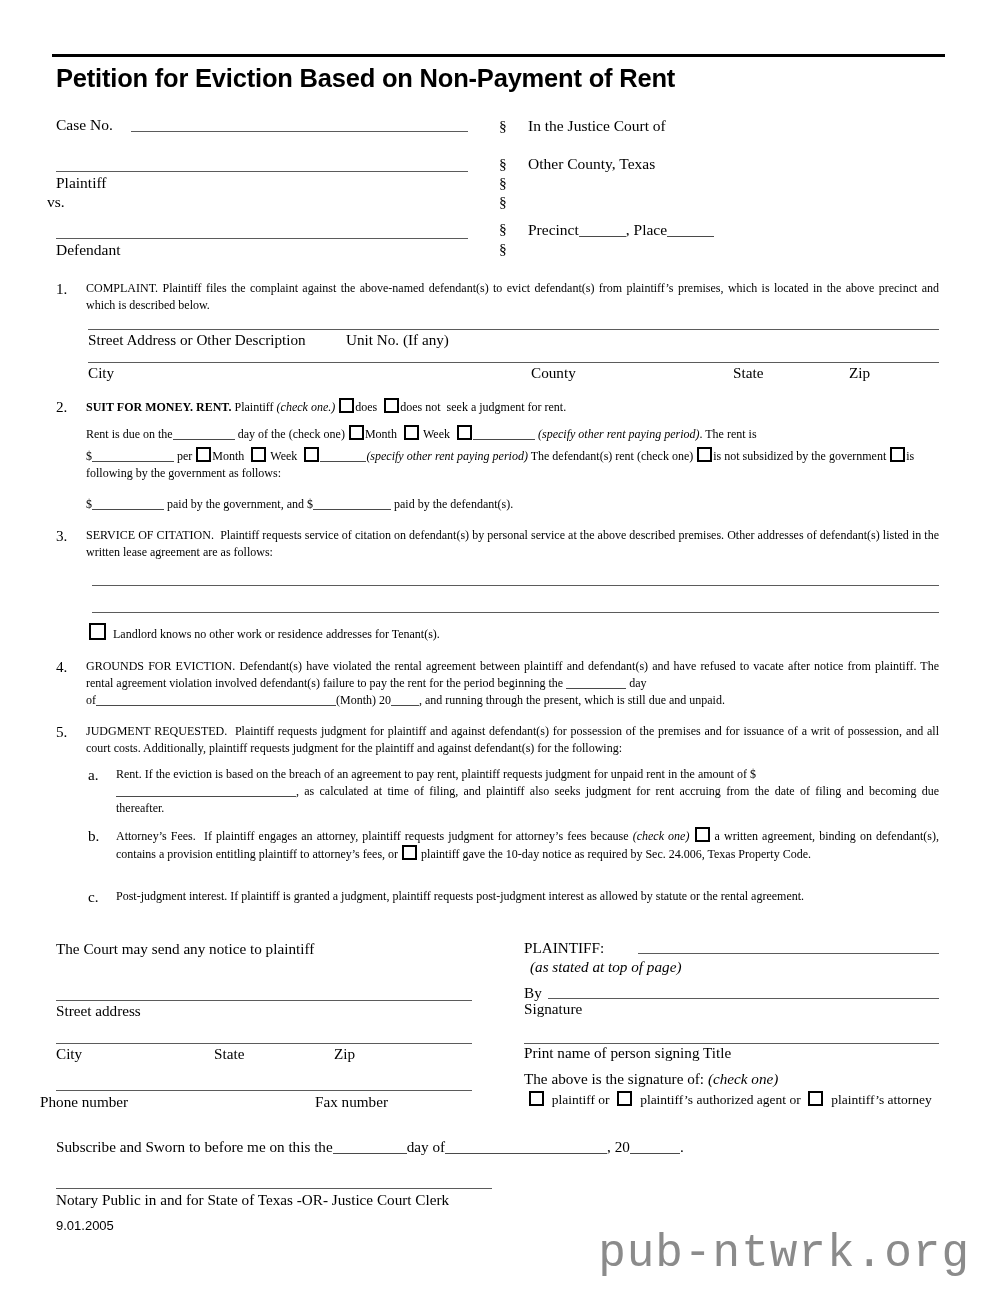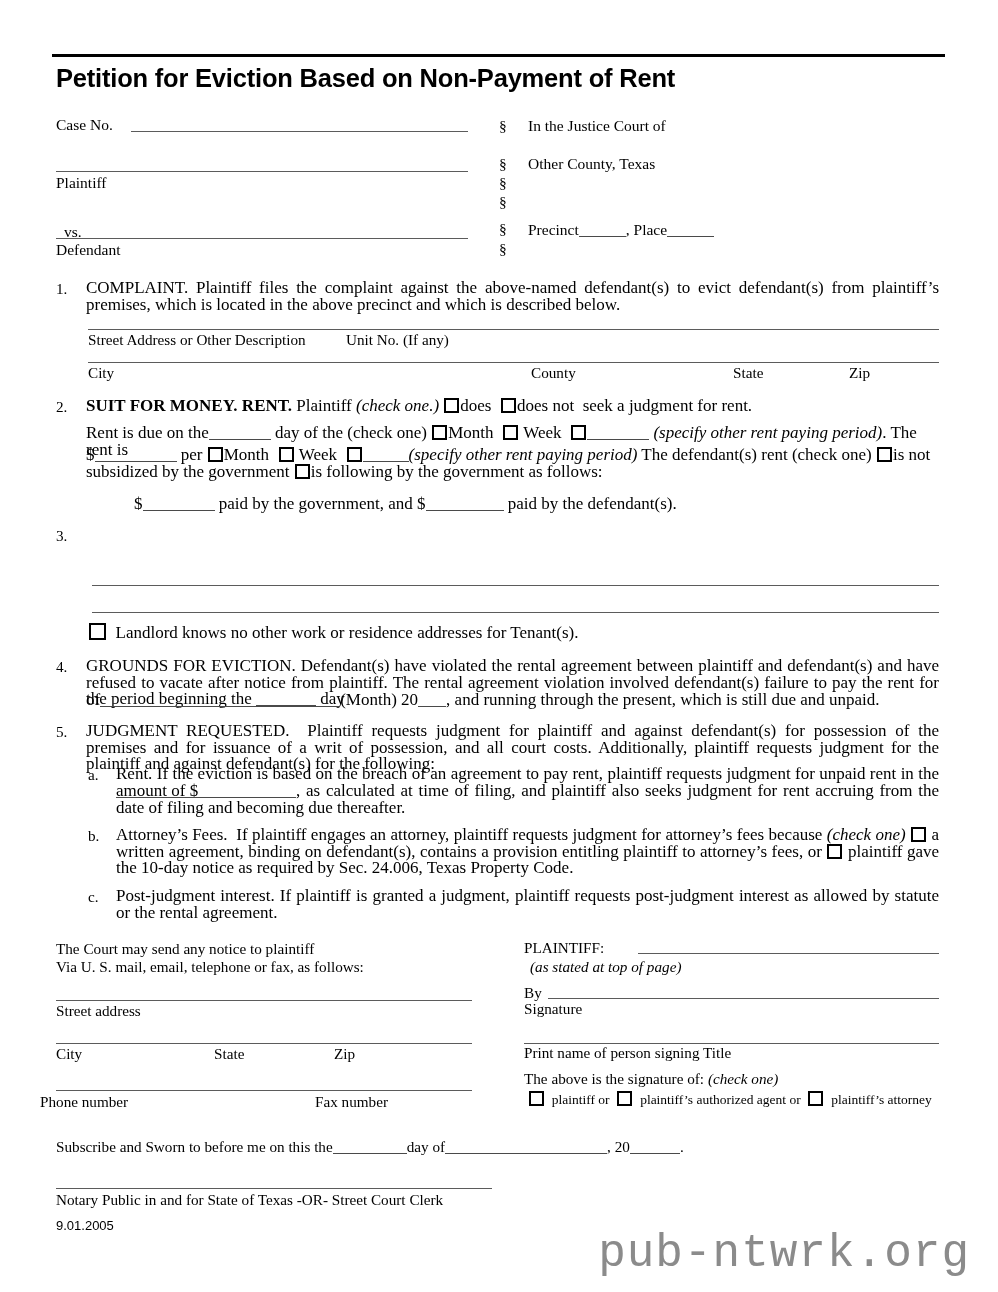--- a/index.html
+++ b/index.html
@@ -52,21 +52,21 @@
 
   .sect { position: absolute; font-size: 15.5px; }
 
   
   .num {
     position: absolute;
     font-size: 15.2px;
   }
   .para {
     position: absolute;
-    font-size: 17px;
+    font-size: 12px;
     line-height: 16.6px;
     text-align: justify;
     text-justify: inter-word;
   }
   .para.nj { text-align: left; }
 
   .ital { font-style: italic; text-align: center; }
   .bold { font-weight: bold; text-align: right; }
 
   
@@ -125,21 +125,21 @@
   <div class="top-rule"></div>
 
   <div class="doc-title">Petition for Eviction Based on Non-Payment of Rent</div>
 
   <div>
     <div class="sect" style="left:56px; top:116px;">Case No.</div>
     <div class="rule" style="left:131px; top:131px; width:337px;"></div>
 
     <div class="rule" style="left:56px; top:171px; width:412px;"></div>
     <div class="sect" style="left:56px; top:174px;">Plaintiff</div>
-    <div class="sect" style="left:64px; top:193px;margin-top:30px;">vs.</div>
+    <div class="sect" style="left:47px; top:193px;">vs.</div>
 
     <div class="rule" style="left:56px; top:238px; width:412px;"></div>
     <div class="sect" style="left:56px; top:241px;">Defendant</div>
 
     <div class="sect" style="left:499px; top:117px;">§</div>
     <div class="sect" style="left:499px; top:155px;">§</div>
     <div class="sect" style="left:499px; top:174px;">§</div>
     <div class="sect" style="left:499px; top:193px;">§</div>
     <div class="sect" style="left:499px; top:220px;">§</div>
     <div class="sect" style="left:499px; top:240px;">§</div>
@@ -190,27 +190,31 @@
   <div class="para nj" style="left:86px; top:447px; width:856px;">
     <span>$</span><span class="blank" style="width:82px;"></span>
     <span>per</span>
     <span class="cbx lg"></span><span>Month</span>
     &nbsp;<span class="cbx lg"></span>&nbsp;<span>Week</span>
     &nbsp;<span class="cbx lg"></span><span class="blank" style="width:46px;"></span><span class="ital">(specify other rent paying period)</span><span> The defendant(s) rent (check one)</span>
     <span class="cbx lg"></span><span>is not subsidized by the government</span>
     <span class="cbx lg"></span><span>is following by the government as follows:</span>
   </div>
 
-  <div class="para nj" style="left:86px; top:496px; width:856px;margin-left:48px;">
+  <div class="para nj" style="left:86px; top:496px; width:856px;">
     <span>$</span><span class="blank" style="width:72px;"></span>
     <span>paid by the government, and $</span><span class="blank" style="width:78px;"></span>
     <span>paid by the defendant(s).</span>
   </div>
 
   <div class="num" style="left:56px; top:527px;">3.</div>
+  <div class="para" style="left:86px; top:527px; width:853px;">
+    <span>SERVICE OF CITATION.</span>&nbsp;
+    <span>Plaintiff requests service of citation on defendant(s) by personal service at the above described premises. Other addresses of defendant(s) listed in the written lease agreement are as follows:</span>
+  </div>
 
   <div class="rule" style="left:92px; top:585px; width:847px;"></div>
   <div class="rule" style="left:92px; top:612px; width:847px;"></div>
 
   <div class="para nj" style="left:88px; top:623px; width:853px;">
     <span class="cbx lg" style="width:13px;height:13px;"></span>
     &nbsp;<span>Landlord knows no other work or residence addresses for Tenant(s).</span>
   </div>
 
   <div class="num" style="left:56px; top:658px;">4.</div>
@@ -250,21 +254,20 @@
     <span>plaintiff gave the 10-day notice as required by Sec. 24.006, Texas Property Code.</span>
   </div>
 
   <div class="num" style="left:88px; top:888px;">c.</div>
   <div class="para" style="left:116px; top:888px; width:823px;">
     <span>Post-judgment interest.</span>
     <span>If plaintiff is granted a judgment, plaintiff requests post-judgment interest as allowed by statute or the rental agreement.</span>
   </div>
 
   <div class="lbl" style="left:56px; top:940px;">The Court may send any notice to plaintiff</div>
-  <div class="lbl" style="left:56px; top:958px;">Via U. S. mail, email, telephone or fax, as follows:</div>
 
   <div class="rule" style="left:56px; top:1000px; width:416px;"></div>
   <div class="lbl" style="left:56px; top:1002px;">Street address</div>
 
   <div class="rule" style="left:56px; top:1043px; width:416px;"></div>
   <div class="lbl" style="left:56px; top:1045px;">City</div>
   <div class="lbl" style="left:214px; top:1045px;">State</div>
   <div class="lbl" style="left:334px; top:1045px;">Zip</div>
 
   <div class="rule" style="left:56px; top:1090px; width:416px;"></div>
@@ -294,19 +297,19 @@
     &nbsp;<span>plaintiff’s authorized agent or</span>
     &nbsp;<span class="cbx lg" style="width:11px;height:11px;"></span>
     &nbsp;<span>plaintiff’s attorney</span>
   </div>
 
   <div class="lbl" style="left:56px; top:1138px;">
     <span>Subscribe and Sworn to before me on this the</span><span class="blank" style="width:74px;"></span><span>day of</span><span class="blank" style="width:162px;"></span><span>, 20</span><span class="blank" style="width:50px;"></span><span>.</span>
   </div>
 
   <div class="rule" style="left:56px; top:1188px; width:436px;"></div>
-  <div class="lbl" style="left:56px; top:1191px;">Notary Public in and for  State of Texas   -OR-   Street Court Clerk</div>
+  <div class="lbl" style="left:56px; top:1191px;">Notary Public in and for  State of Texas   -OR-   Justice Court Clerk</div>
 
   <div class="footer-date">9.01.2005</div>
 
   <div class="watermark">pub-ntwrk.org</div>
 
 </div>
 
 </body></html>

